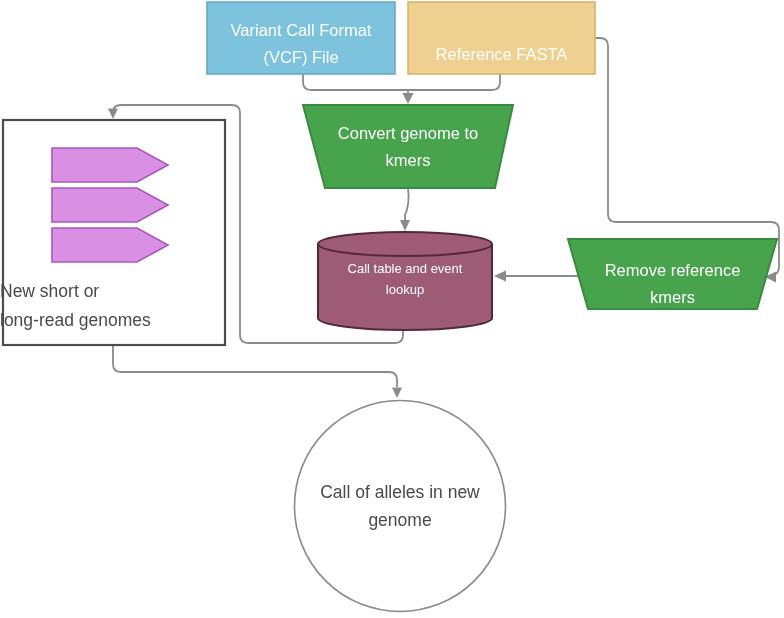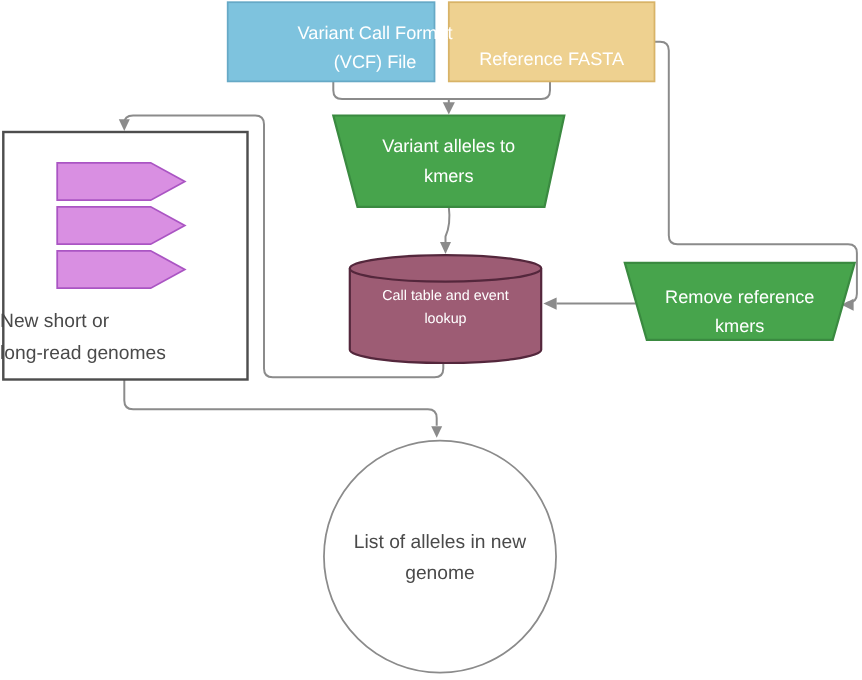--- a/index.html
+++ b/index.html
@@ -38,21 +38,21 @@
     align-items: center;
     justify-content: center;
     text-align: center;
     white-space: pre-line;
     pointer-events: none;
     line-height: 1.62;
   }
   .label-light { color: var(--text_light); font-size: 16.5px; }
   .label-dark  { color: var(--text_dark); }
 
-  .lbl-vcf     { left: 207px; top: 2px;   width: 188px; height: 84px; padding-left: 40px; }
+  .lbl-vcf     { left: 207px; top: 2px;   width: 188px; height: 84px; }
   .lbl-fasta   { left: 408px; top: 18px;   width: 187px; height: 72px; }
   .lbl-convert { left: 313px; top: 105px; width: 190px; height: 83px; }
   .lbl-kmer    { left: 323px; top: 236px; width: 164px; height: 86px; font-size: 13px; }
   .lbl-remove  { left: 583px; top: 249px; width: 179px; height: 70px; }
   .lbl-genomes {
     left: 0; top: 274px; width: 208px; height: 64px;
     justify-content: flex-start; text-align: left;
     font-size: 17.5px; line-height: 1.68;
   }
   .lbl-output  { left: 294px; top: 472px; width: 212px; height: 68px; font-size: 17.5px; }
@@ -110,27 +110,27 @@
     <polygon class="shape-read" points="52,228 137,228 168,245 137,262 52,262"></polygon>
 
     <circle class="shape-circle" cx="400" cy="506" r="105.5"></circle>
   </svg>
 
   <div class="label label-light lbl-vcf">Variant Call Format
 (VCF) File</div>
 
   <div class="label label-light lbl-fasta">Reference FASTA</div>
 
-  <div class="label label-light lbl-convert">Variant alleles to
+  <div class="label label-light lbl-convert">Convert genome to
 kmers</div>
 
   <div class="label label-light lbl-kmer">Call table and event
 lookup</div>
 
   <div class="label label-light lbl-remove">Remove reference
 kmers</div>
 
   <div class="label label-dark lbl-genomes">New short or
 long-read genomes</div>
 
-  <div class="label label-dark lbl-output">List of alleles in new
+  <div class="label label-dark lbl-output">Call of alleles in new
 genome</div>
 </div>
 
 </body></html>

